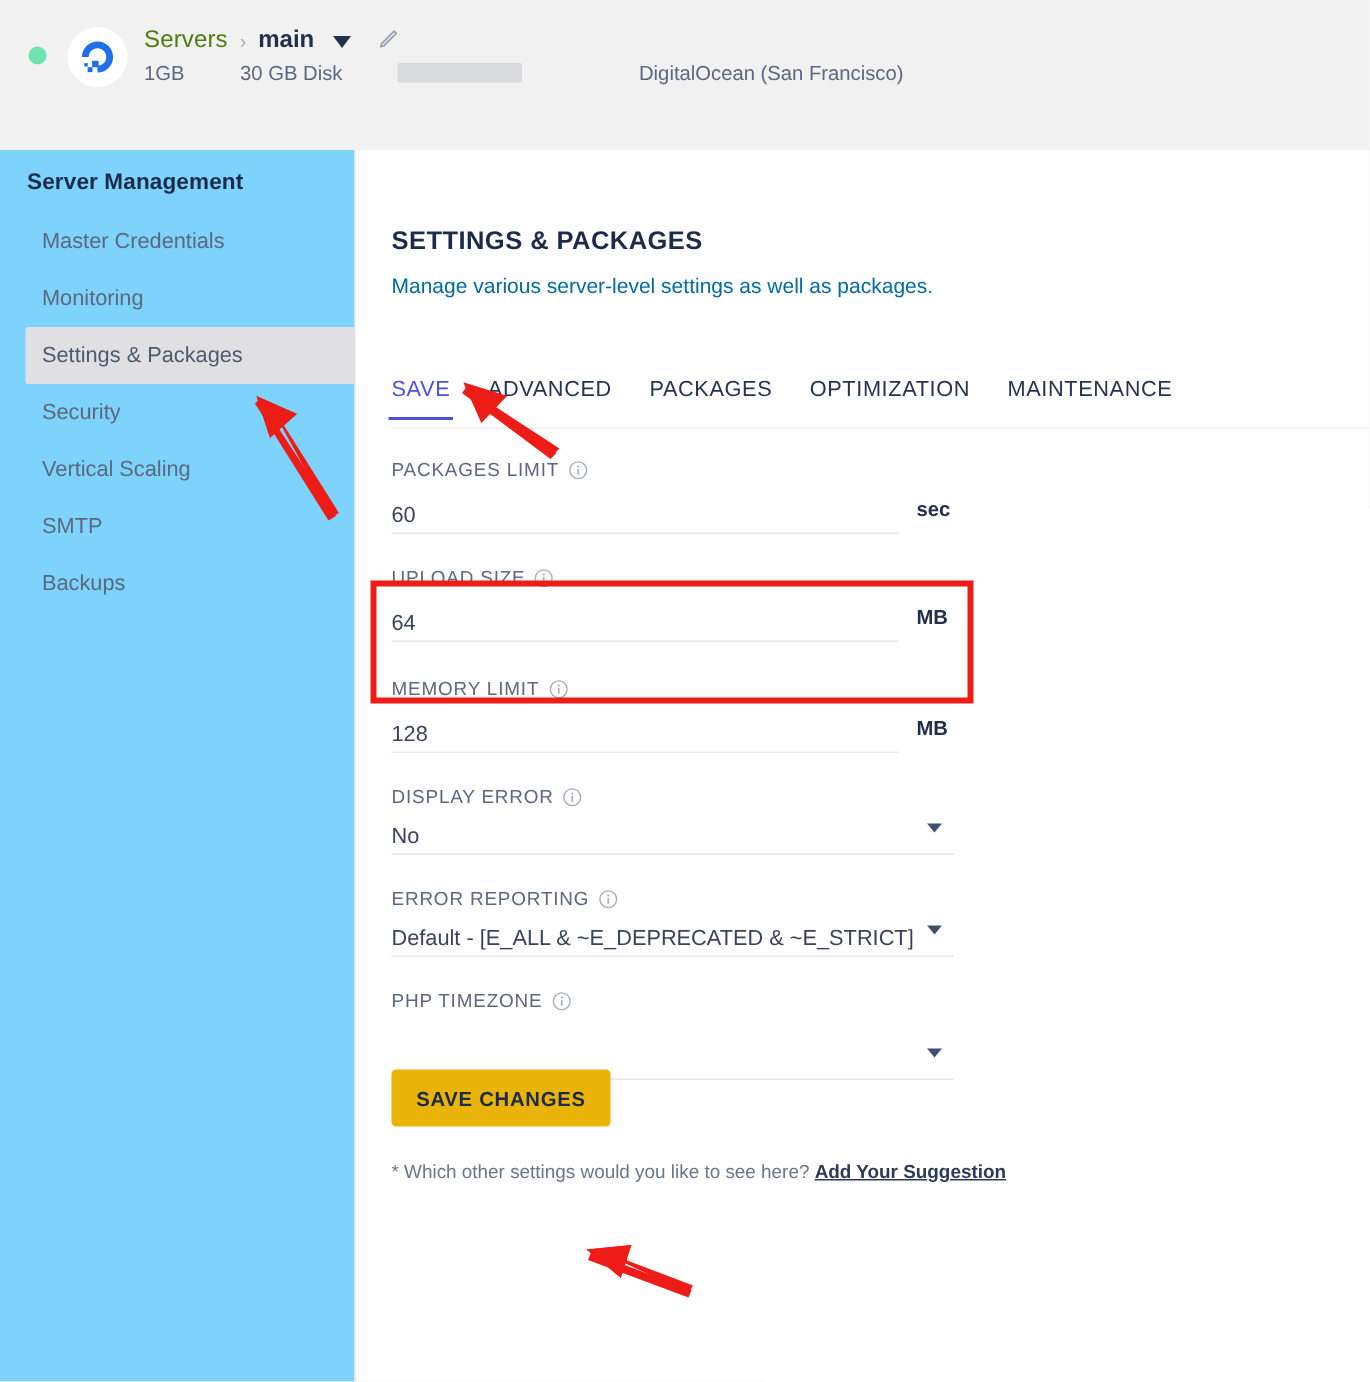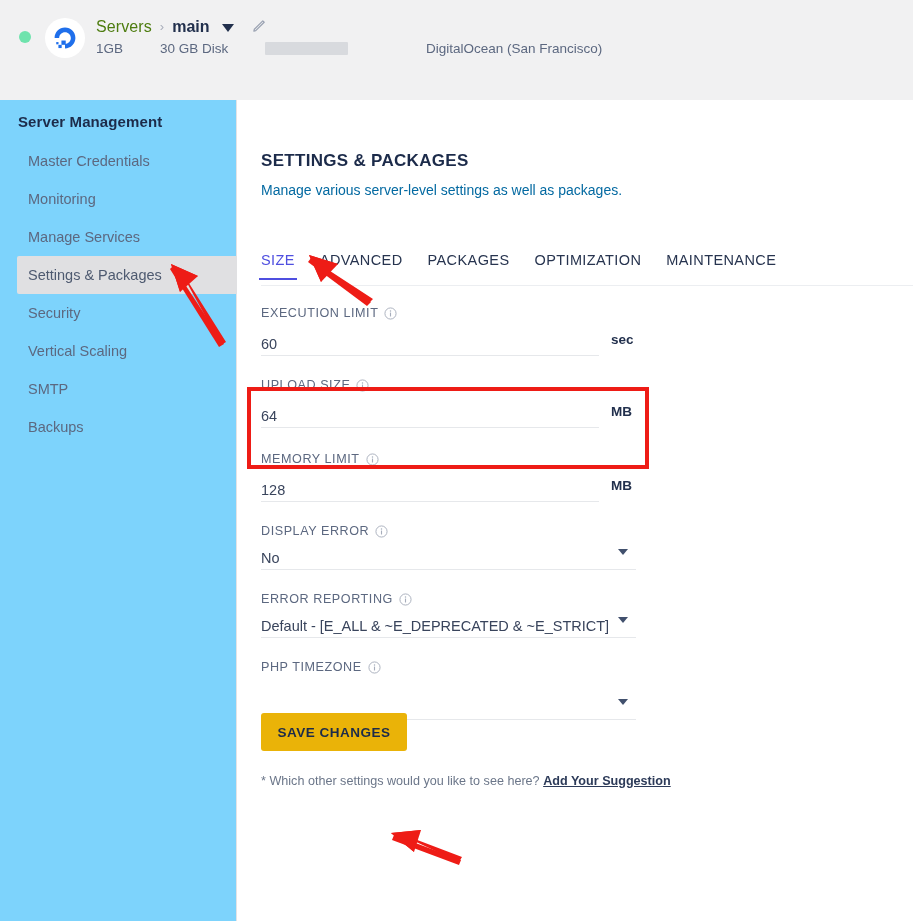--- a/index.html
+++ b/index.html
@@ -207,46 +207,45 @@
       <span class="redact-gap"></span>
       <span class="meta-item m-prov">DigitalOcean (San Francisco)</span>
     </div>
   </div>
 
   <div class="sidebar">
     <div class="sidebar-title">Server Management</div>
     <div class="nav">
       <div class="nav-item">Master Credentials</div>
       <div class="nav-item">Monitoring</div>
-      <div class="nav-item">Manage Services</div>
       <div class="nav-item active">Settings &amp; Packages</div>
       <div class="nav-item">Security</div>
       <div class="nav-item">Vertical Scaling</div>
       <div class="nav-item">SMTP</div>
       <div class="nav-item">Backups</div>
     </div>
   </div>
 
   <div class="panel">
     <div class="page-title">SETTINGS &amp; PACKAGES</div>
     <div class="page-sub">Manage various server-level settings as well as packages.</div>
 
     <div class="tabs">
-      <div class="tab active">SIZE</div>
+      <div class="tab active">SAVE</div>
       <div class="tab">ADVANCED</div>
       <div class="tab">PACKAGES</div>
       <div class="tab">OPTIMIZATION</div>
       <div class="tab">MAINTENANCE</div>
     </div>
 
     <div class="form">
 
       <div class="field">
         <div class="field-label">
-          <span>EXECUTION LIMIT</span>
+          <span>PACKAGES LIMIT</span>
           <span class="info-icon">
             <svg width="13" height="13" viewBox="0 0 14 14">
                 <circle cx="7" cy="7" r="6" fill="none" stroke="#a6adbb" stroke-width="1"></circle>
                 <circle cx="7" cy="4.3" r=".8" fill="#a6adbb"></circle>
                 <rect x="6.4" y="6" width="1.2" height="4.2" fill="#a6adbb"></rect>
               </svg>
           </span>
         </div>
         <div class="field-row">
           <div class="field-input w-num">60</div>

